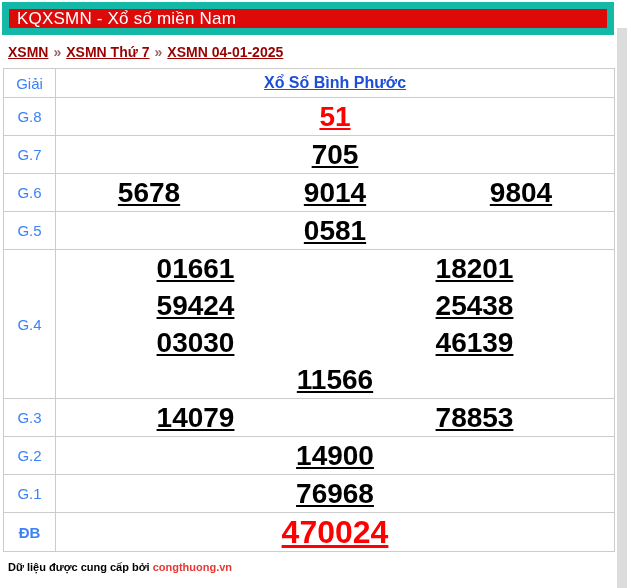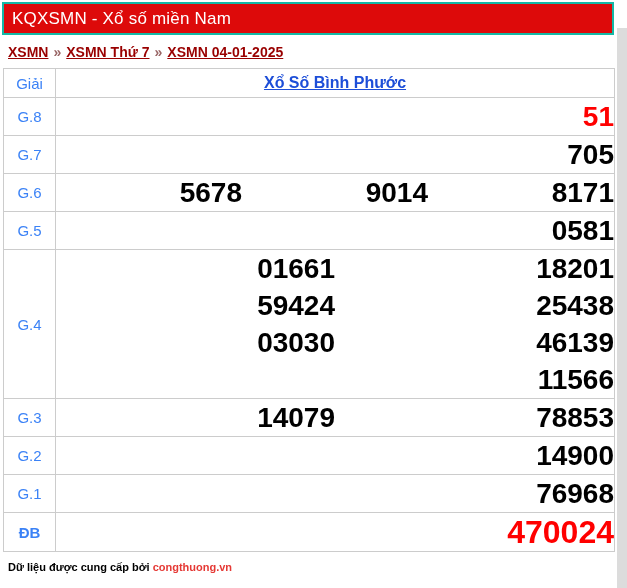--- a/index.html
+++ b/index.html
@@ -5,21 +5,21 @@
   * { margin:0; padding:0; box-sizing:border-box; }
   html,body { width:627px; height:588px; background:#ffffff;
     font-family:"Liberation Sans","DejaVu Sans",sans-serif; }
   .page { position:relative; width:627px; height:588px; overflow:hidden; background:#fff; }
 
   
   .scroll-strip { position:absolute; top:28px; right:0; width:10px; bottom:0; background:#dcdcdc; }
 
   
   .topbar { margin:2px 13px 0 2px; height:33px; background:#dd0a0a;
-    border:2px solid #14b8a6; display:flex; align-items:center; padding-left:8px; }
+    border:7px solid #14b8a6; display:flex; align-items:center; padding-left:8px; }
   .topbar .title { color:#ffffff; font-size:17px; letter-spacing:0.2px; }
 
   
   .breadcrumb { padding:9px 8px 8px 8px; font-size:14px; font-weight:bold; }
   .breadcrumb a { color:#990000; text-decoration:underline; cursor:pointer; }
   .breadcrumb .sep { color:#996666; font-weight:bold; padding:0 5px; }
 
   
   .rtable { margin:0 12px 0 3px; border:1px solid #cccccc; background:#fff; }
   .trow { display:flex; border-bottom:1px solid #cccccc; }
@@ -28,21 +28,21 @@
     display:flex; align-items:center; justify-content:center;
     font-size:15px; color:#3b82f6; }
   .vcol { flex:1; display:flex; align-items:center; justify-content:center; flex-wrap:wrap; }
   .hrow { height:29px; }
   .hrow .vcol a { font-size:16px; font-weight:bold; color:#1d4ed8;
     text-decoration:underline; cursor:pointer; }
   .nrow { height:38px; }
   .g4row { height:149px; }
   .g4col { flex:1; display:flex; flex-direction:column; }
   .g4line { height:37px; display:flex; align-items:center; }
-  .num { font-weight:bold; font-size:28px; color:#000; text-align:right; line-height:1; }
+  .num { font-weight:bold; font-size:28px; color:#000; text-align:center; line-height:1;text-decoration:underline; }
   .w100 { width:100%; }
   .w50 { width:50%; }
   .w33 { width:33.333%; }
   .red { color:#ff0000; }
   .big { font-size:32px; }
   .boldlabel { font-weight:bold; }
 
   
   .footer { padding:9px 8px; font-size:11px; color:#000;font-weight:bold; }
   .footer a { color:#e53935; text-decoration:none; cursor:pointer; }
@@ -83,21 +83,21 @@
       <div class="vcol">
           <span class="num w100">705</span>
         </div>
     </div>
 
     <div class="trow nrow">
       <div class="lcol">G.6</div>
       <div class="vcol">
         <span class="num w33">5678</span>
         <span class="num w33">9014</span>
-        <span class="num w33">8171</span>
+        <span class="num w33">9804</span>
       </div>
     </div>
 
     <div class="trow nrow">
       <div class="lcol">G.5</div>
       <div class="vcol">
           <span class="num w100">0581</span>
         </div>
     </div>
 

